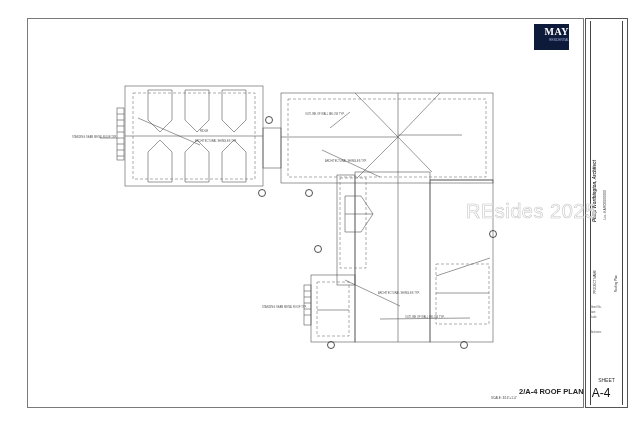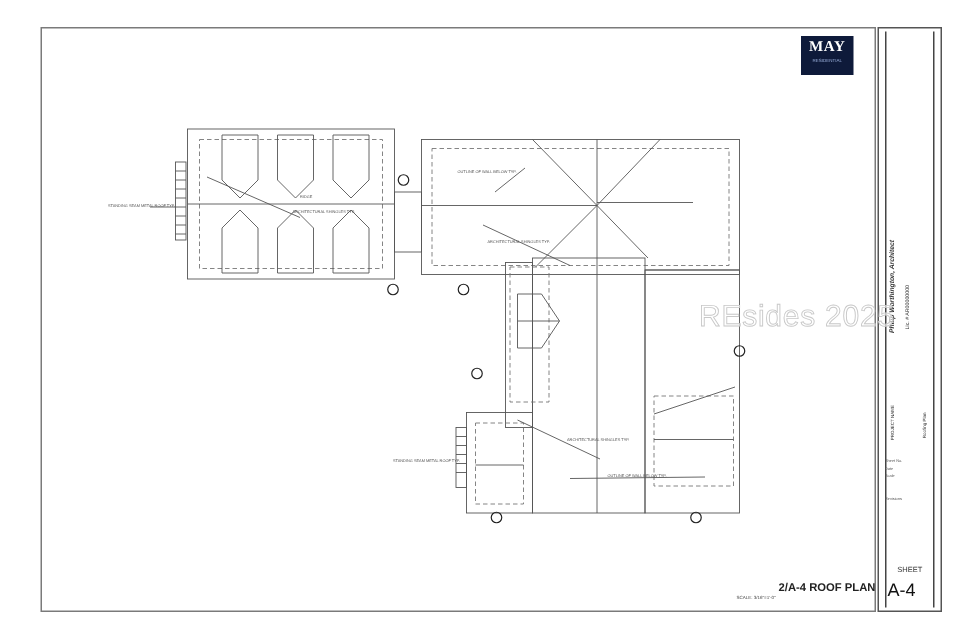--- a/index.html
+++ b/index.html
@@ -1,20 +1,20 @@
 <!DOCTYPE html>
 <html><head>
 <meta charset="utf-8">
 <style>
   html, body { margin:0; padding:0; background:#ffffff; }
   body { width:640px; height:427px; position:relative; overflow:hidden; font-family:"Liberation Sans", sans-serif; }
   .frame { position:absolute; left:27px; top:18px; width:557px; height:390px; border:1.5px solid #7a7a7a; box-sizing:border-box; }
   .tb { position:absolute; left:585px; top:18px; width:43px; height:390px; border:1.5px solid #555; box-sizing:border-box; background:#fff; }
   .tb-inner { position:absolute; left:4px; top:2px; right:4px; bottom:2px; border-left:1px solid #444; border-right:1px solid #444; }
-  .logo { position:absolute; left:534px; top:24px; width:35px; height:26px; background:#0e1a3a; color:#fff; text-align:center; }
+  .logo { position:absolute; left:534px; top:24px; width:35px; height:26px; background:#0e1a3a; color:#fff; text-align:right; }
   .logo .t { font-family:"Liberation Serif", serif; font-size:10px; font-weight:bold; line-height:12px; display:block; margin-top:2px; letter-spacing:0.5px; }
   .logo .s { font-size:3px; color:#9fb4e0; display:block; }
   .sheet-title { position:absolute; left:491px; top:387px; font-size:7.5px; font-weight:bold; color:#222;margin-left:28px; }
   .sheet-scale { position:absolute; left:491px; top:396px; font-size:3px; color:#444; }
   .sheet-label { position:absolute; left:587px; top:377px; width:39px; text-align:center; font-size:5px; color:#333; }
   .sheet-num { position:absolute; left:587px; top:386px; width:28px; text-align:center; font-size:12px; color:#111; }
   .vert { position:absolute; writing-mode:vertical-rl; transform:rotate(180deg); color:#333; white-space:nowrap; }
   .watermark { position:absolute; left:466px; top:200px; font-size:20px; color:rgba(255,255,255,0.6); -webkit-text-stroke:0.6px #c8c8c8; letter-spacing:0.5px; }
   .tiny { position:absolute; font-size:2.6px; color:#555; white-space:nowrap; }
   svg { position:absolute; left:0; top:0; }

